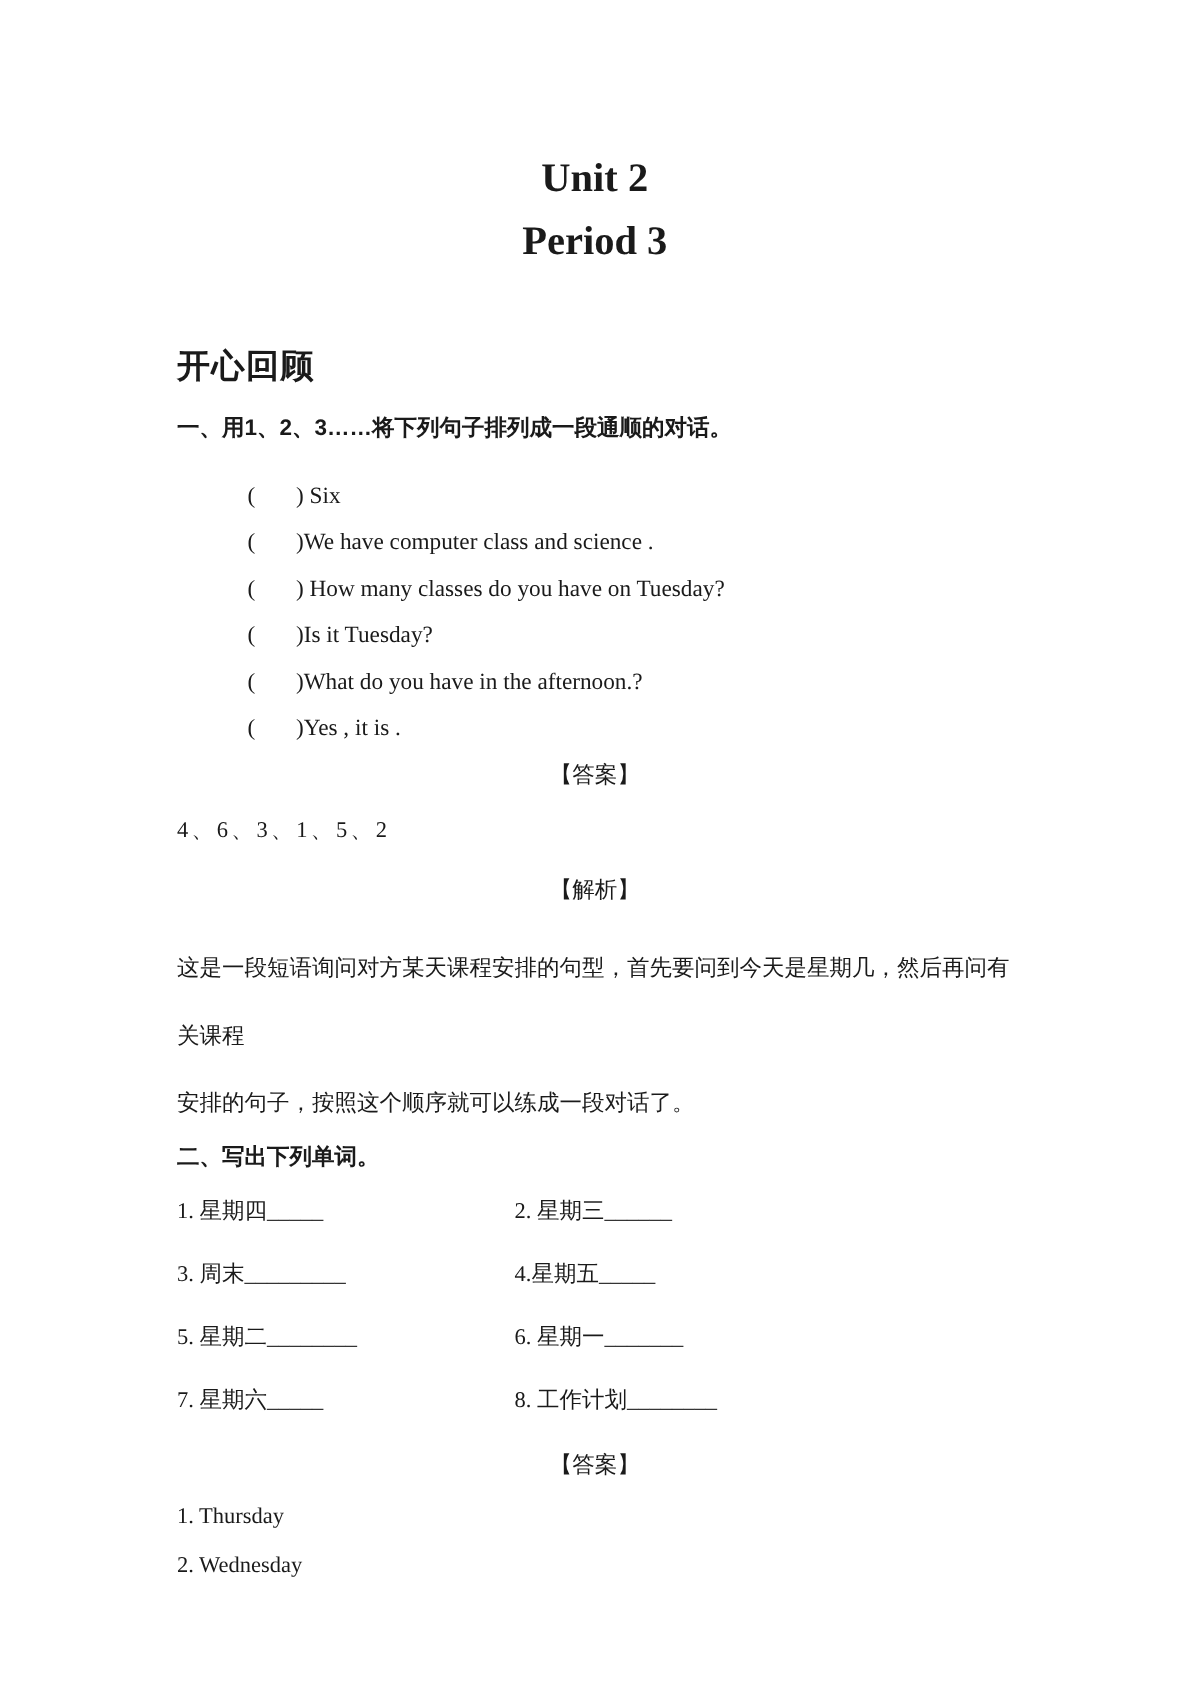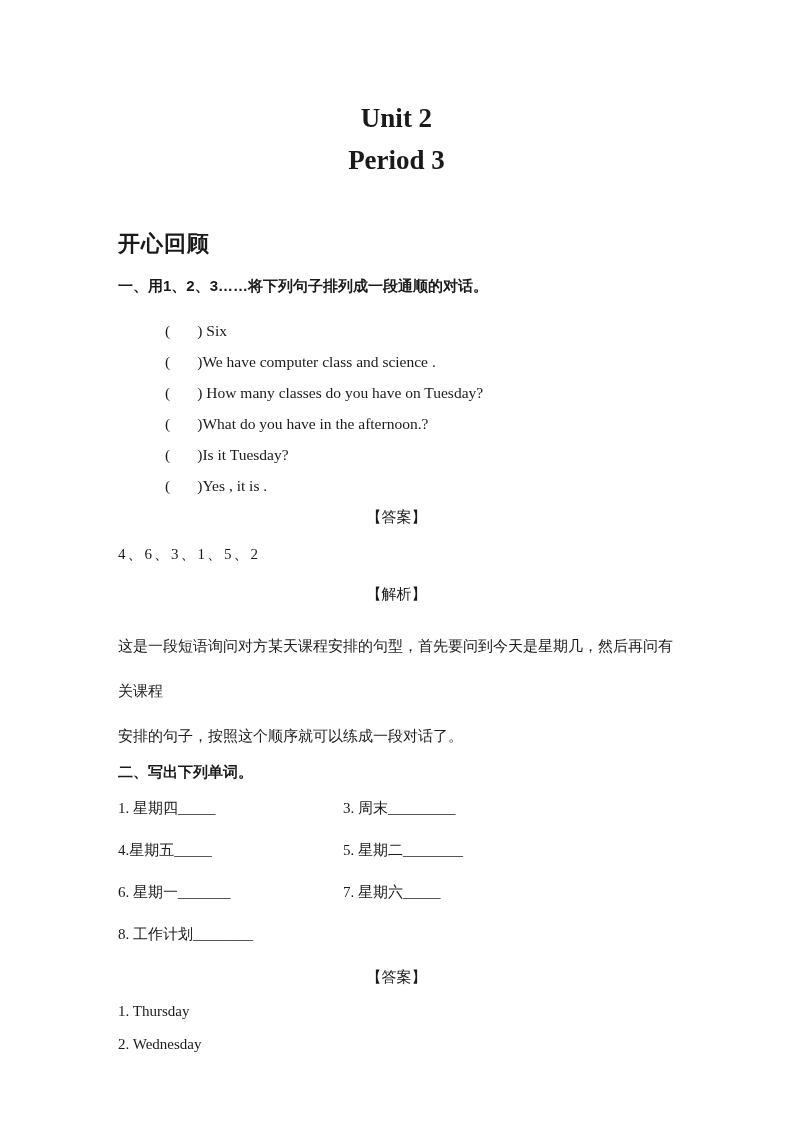--- a/index.html
+++ b/index.html
@@ -117,38 +117,39 @@
   <div class="title-line2">Period 3</div>
 
   <div class="review-heading cn-bold">开心回顾</div>
 
   <div class="sec-title sec1-title cn-bold">一、用1、2、3……将下列句子排列成一段通顺的对话。</div>
 
   <div class="dialog-items">
     <div class="dialog-item">(       ) Six</div>
     <div class="dialog-item">(       )We have computer class and science .</div>
     <div class="dialog-item">(       ) How many classes do you have on Tuesday?</div>
+    <div class="dialog-item">(       )Is it Tuesday?</div>
     <div class="dialog-item">(       )What do you have in the afternoon.?</div>
-    <div class="dialog-item">(       )Is it Tuesday?</div>
     <div class="dialog-item">(       )Yes , it is .</div>
   </div>
 
   <div class="label-line ans-label1">【答案】</div>
   <div class="answer-seq">4、6、3、1、5、2</div>
 
   <div class="label-line analysis-label">【解析】</div>
   <div class="analysis-para">
     <div>这是一段短语询问对方某天课程安排的句型，首先要问到今天是星期几，然后再问有关课程</div>
     <div>安排的句子，按照这个顺序就可以练成一段对话了。</div>
   </div>
 
   <div class="sec-title sec2-title cn-bold">二、写出下列单词。</div>
 
   <div class="word-grid">
     <div class="word-cell">1. 星期四_____</div>
+    <div class="word-cell">2. 星期三______</div>
     <div class="word-cell">3. 周末_________</div>
     <div class="word-cell">4.星期五_____</div>
     <div class="word-cell">5. 星期二________</div>
     <div class="word-cell">6. 星期一_______</div>
     <div class="word-cell">7. 星期六_____</div>
     <div class="word-cell">8. 工作计划________</div>
   </div>
 
   <div class="label-line ans-label2">【答案】</div>
   <div class="answer-item">1. Thursday</div>

